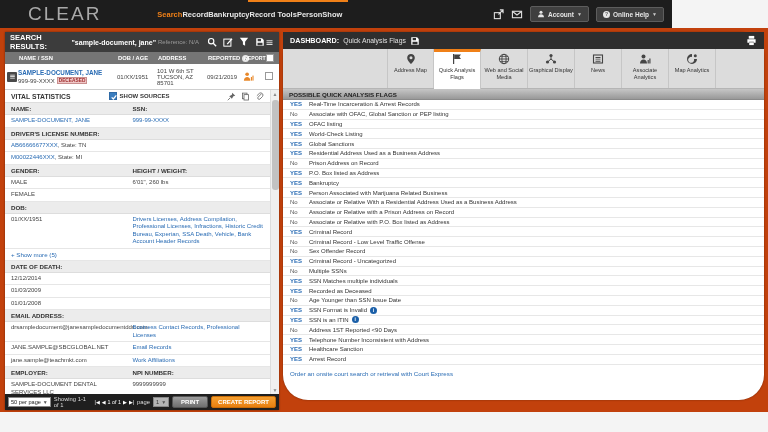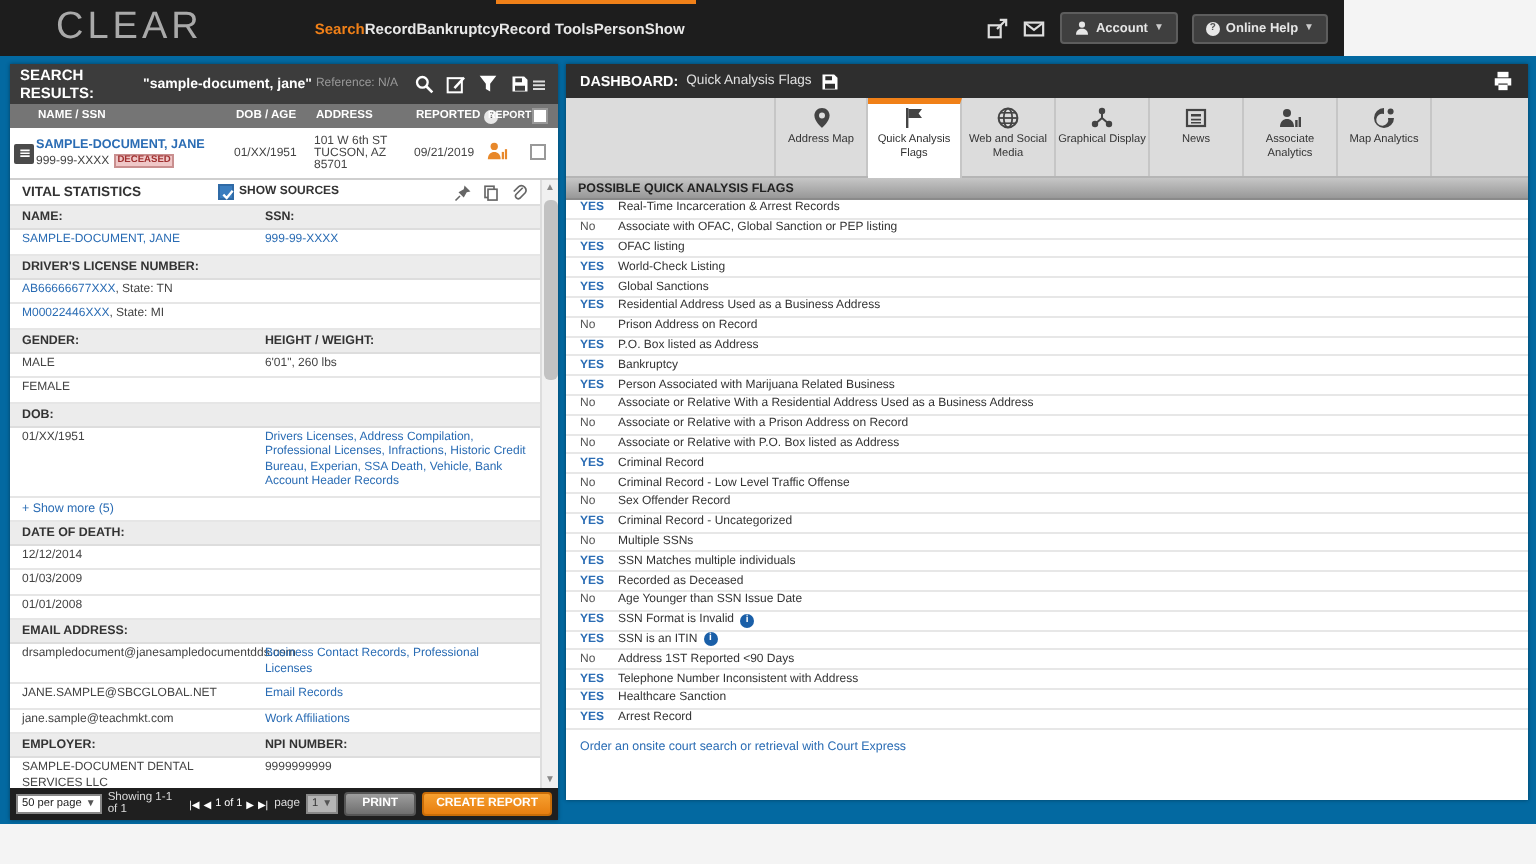--- a/index.html
+++ b/index.html
@@ -17,21 +17,21 @@
   .nav-item.active { color:var(--accent); }
   .topbar-right { margin-left:auto; display:flex; align-items:center; gap:7px; margin-right:8px; }
   .tb-btn { background:#3f3f3f; border:1px solid #5d5d5d; border-radius:2px; color:#e6e6e6;
     font-size:6.5px; font-weight:bold; padding:3px 6px; display:flex; align-items:center; gap:3px; }
   .caret { font-size:5px; color:#ccc; }
 
   .icn { display:inline-flex; align-items:center; justify-content:center; }
   .icn svg { display:block; }
 
   
-  .app { position:absolute; left:0; top:28px; width:768px; height:384px; background:#0369a1; }
+  .app { position:absolute; left:0; top:28px; width:768px; height:384px; background:#c2410c; }
 
   
   .left-panel { position:absolute; left:5px; top:4px; width:274px; height:378px; background:#fff;
     display:flex; flex-direction:column; box-shadow:0 0 2px rgba(0,0,0,.4); }
   .sr-header { height:20px; background:#3c3c3c; display:flex; align-items:center; padding:0 5px;
     color:#fff; flex:none; }
   .sr-title { font-size:7.5px; font-weight:bold; }
   .sr-query { font-size:7px; font-weight:bold; margin-left:3px; white-space:nowrap; }
   .sr-ref { font-size:6px; color:#9a9a9a; margin-left:2px; white-space:nowrap; }
   .sr-icons { display:flex; gap:6px; margin-left:8px; color:#fff; }
@@ -82,21 +82,21 @@
   .sel.dim { background:#b5b5b5; color:#333; }
   .pager { display:flex; align-items:center; gap:2px; font-size:5.4px; color:#fff; white-space:nowrap; }
   .pg-end { font-size:5px; }
   .btn-print { background:linear-gradient(#9d9d9d,#6f6f6f); border:1px solid #555; color:#fff;
     font-size:6px; font-weight:bold; padding:2px 8px; border-radius:2px; margin-left:auto; white-space:nowrap; }
   .btn-create { background:linear-gradient(#f6a030,#e87f10); border:1px solid #c96d08; color:#fff;
     font-size:6px; font-weight:bold; padding:2px 6px; border-radius:2px; white-space:nowrap; }
 
   
   .right-panel { position:absolute; left:283px; top:4px; width:481px; height:368px; background:#fff;
-    display:flex; flex-direction:column; box-shadow:0 0 2px rgba(0,0,0,.4); }
+    display:flex; flex-direction:column; box-shadow:0 0 2px rgba(0,0,0,.4);border-radius:25px; }
   .db-header { height:17px; background:#2e2e2e; color:#fff; display:flex; align-items:center;
     padding:0 7px; gap:4px; flex:none; }
   .db-title { font-size:7.2px; font-weight:bold; }
   .db-subtitle { font-size:6.8px; color:#e0e0e0; }
   .db-print { margin-left:auto; color:#fff; }
   .tabstrip { height:40px; background:#dcdcdc; border-bottom:1px solid #b5b5b5; display:flex;
     padding-left:104px; flex:none; }
   .tab { width:47px; border-right:1px solid #c6c6c6; display:flex; flex-direction:column;
     align-items:center; padding-top:4px; cursor:pointer; color:#444; }
   .tab:first-child { border-left:1px solid #c6c6c6; }

